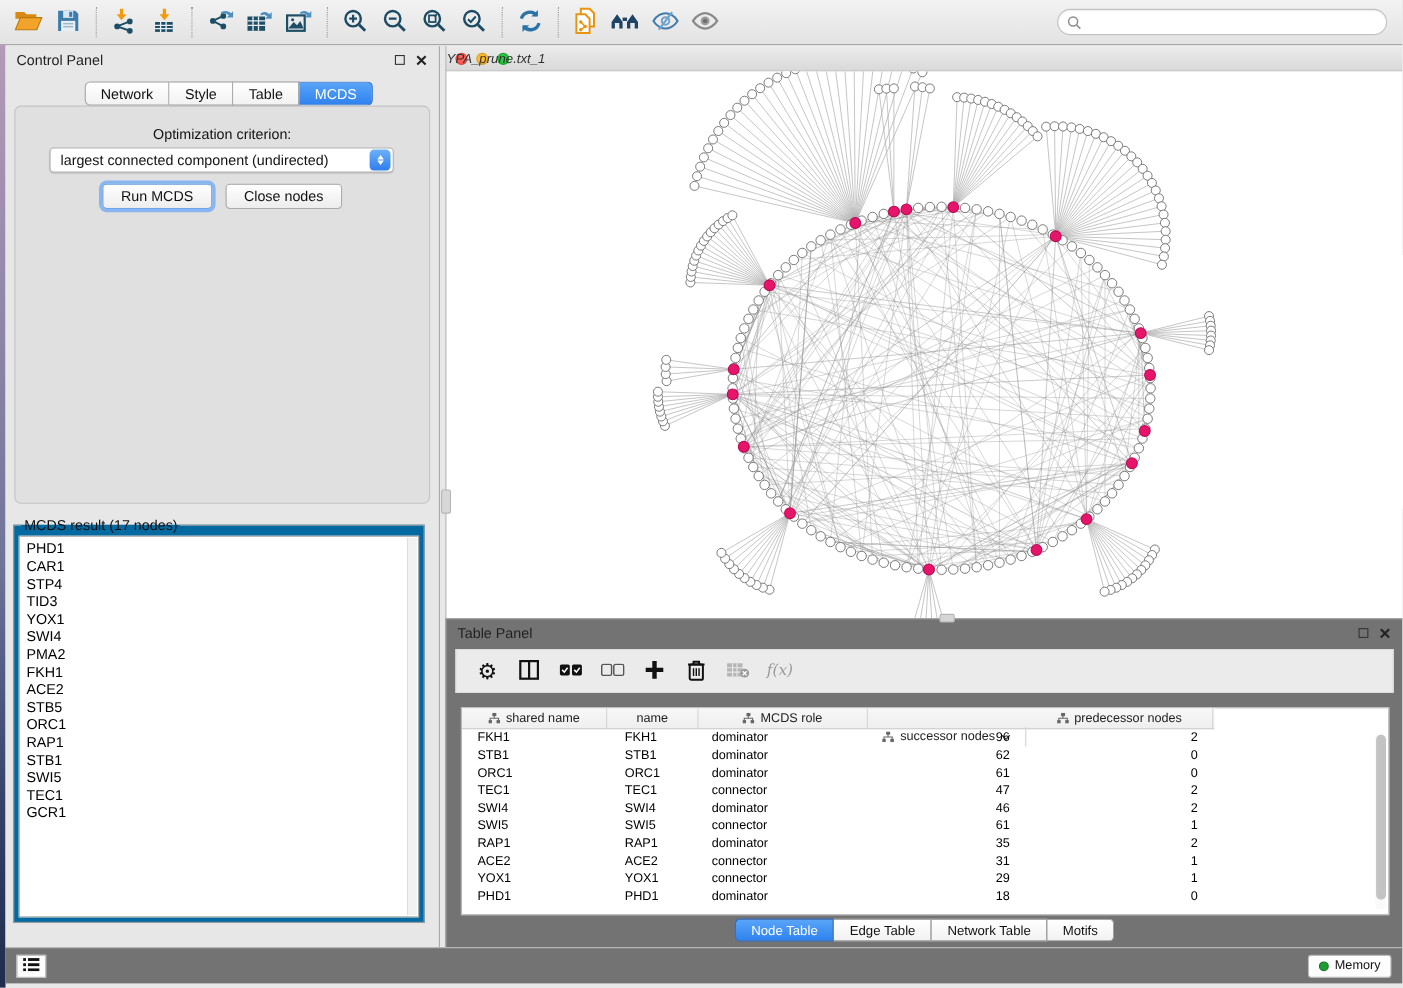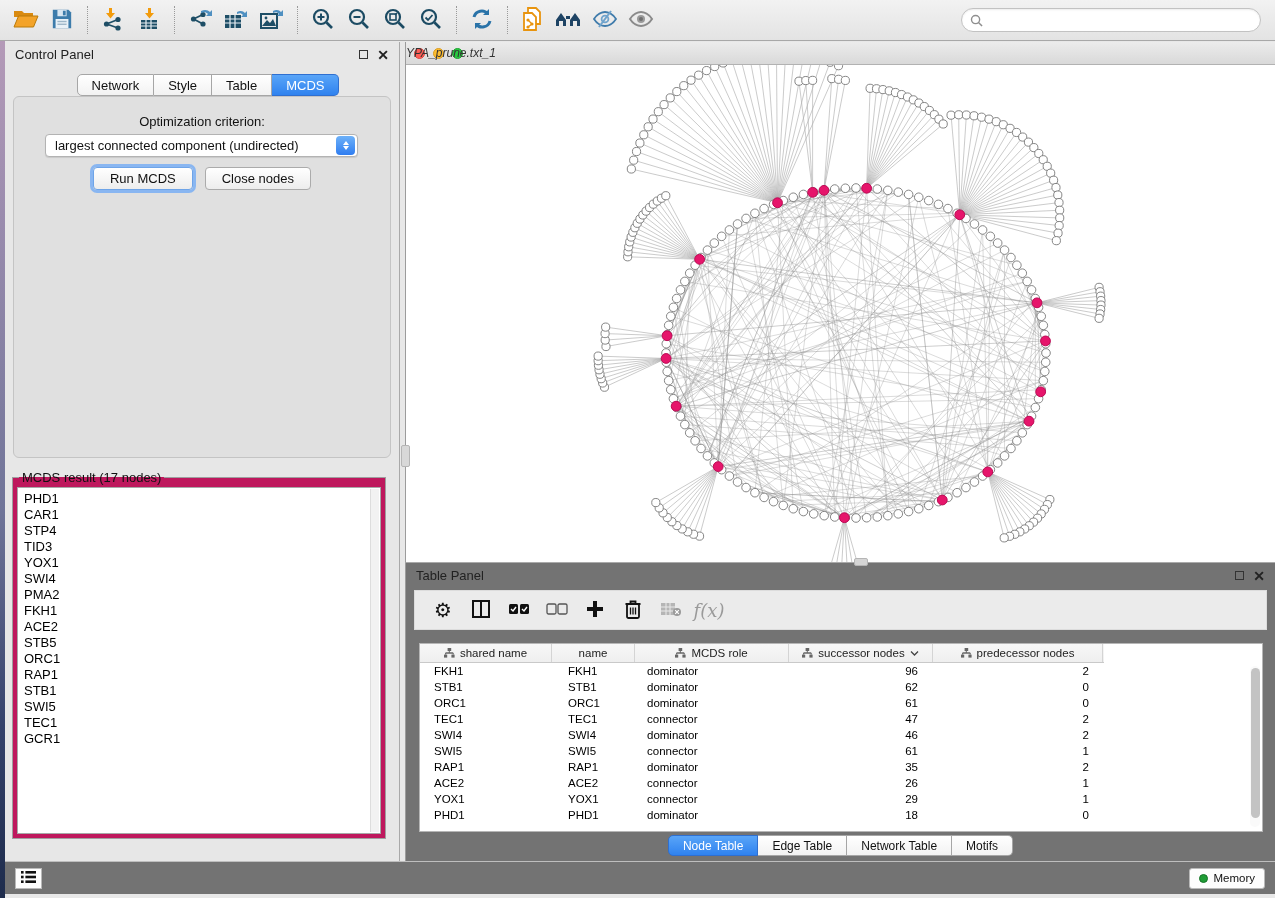--- a/index.html
+++ b/index.html
@@ -52,21 +52,21 @@
     align-items:center; justify-content:center; gap:1px; }
   .chev { width:0; height:0; border-left:3.5px solid transparent; border-right:3.5px solid transparent; }
   .chev.up { border-bottom:4px solid #fff; }
   .chev.dn { border-top:4px solid #fff; }
   .btn-row { position:absolute; left:0; right:0; top:125px; display:flex; justify-content:center; gap:12px; }
   .mac-btn { height:23px; padding:0 16px; font-size:13px; color:#111; background:linear-gradient(180deg,#ffffff,#ededed);
     border:1px solid #ababab; border-radius:4px; display:flex; align-items:center; }
   .mac-btn.focused { box-shadow:0 0 0 3px rgba(90,160,250,.65); border-color:#6ea4e8; }
 
   #mcds-fieldset { position:absolute; left:7px; right:13px; top:428px; height:369px;
-    border:1px solid #9f9f9f; background:#be185d; }
+    border:1px solid #9f9f9f; background:#0369a1; }
   #mcds-fieldset legend { font-size:13px; color:#111; margin-left:6px; padding:0 3px; }
   #mcds-list { position:absolute; left:4px; right:4px; top:2px; bottom:4px; background:#fff;
     border:1px solid #a8a8a8; overflow:hidden; padding:3px 0 0 6px; }
   .mcds-item { font-size:13px; line-height:16px; color:#000; }
   #mcds-scroll { position:absolute; top:1px; bottom:1px; right:1px; width:9px; background:#f2f2f2; border-left:1px solid #ddd; }
 
   
   #network-window { position:absolute; left:405px; top:42px; width:870px; height:520px; background:#fff; border-left:1px solid #9c9c9c; }
   #net-titlebar { height:23px; background:linear-gradient(180deg,#ececec,#d9d9d9); border-bottom:1px solid #b2b2b2;
     display:flex; align-items:center; padding:0 8px; position:relative; }
@@ -81,21 +81,21 @@
   .split-handle-h { position:absolute; left:448px; bottom:-4px; width:14px; height:8px; background:#d5d5d5;
     border:1px solid #b5b5b5; border-radius:2px; z-index:5; }
 
   
   #table-panel { position:absolute; left:405px; top:562px; width:870px; height:299px; background:#737373;
     border-left:1px solid #9c9c9c; border-top:1px solid #aaa; }
   #tp-toolbar { position:absolute; left:8px; right:8px; top:27px; height:40px; background:#ebebeb;
     border:1px solid #dcdcdc; display:flex; align-items:center; padding:0 14px; gap:10px; }
   .tp-ico { width:28px; height:28px; display:flex; align-items:center; justify-content:center; }
   .gear-glyph { font-size:20px; color:#111; font-family:"DejaVu Sans",sans-serif; }
-  .fx-glyph { font-size:18px; color:#9a9a9a; font-family:"DejaVu Serif",serif; font-style:italic; }
+  .fx-glyph { font-size:14px; color:#9a9a9a; font-family:"DejaVu Serif",serif; font-style:italic; }
 
   #node-table { position:absolute; left:13px; top:80px; width:844px; height:189px; background:#fff; border:1px solid #b6b6b6; }
   #nt-header { display:flex; height:19px; background:linear-gradient(180deg,#f7f7f7,#efefef); border-bottom:1px solid #c9c9c9; width:684px; }
   .nt-hcell { display:flex; align-items:center; justify-content:center; gap:5px; font-size:11.5px; color:#222;
     border-right:1px solid #d4d4d4; height:100%; }
   .nt-row { display:flex; height:16px; align-items:center; }
   .nt-cell { font-size:11.5px; color:#000; white-space:nowrap; overflow:hidden; }
   #nt-scroll { position:absolute; top:22px; right:2px; width:10px; bottom:4px; background:#fafafa; border-radius:5px; }
   #nt-thumb { position:absolute; top:2px; right:0; width:9px; height:150px; background:#c3c3c3; border-radius:5px; }
 
@@ -1063,21 +1063,21 @@
               <g fill="#666">
                 <rect x="3.6" y="0" width="3.6" height="3"></rect>
                 <rect x="0" y="6.6" width="3.2" height="3"></rect>
                 <rect x="7.4" y="6.6" width="3.2" height="3"></rect>
                 <path d="M5.3 3v2M1.6 6.6V5h7.6v1.6M1.6 5h7.6" stroke="#666" fill="none" stroke-width="1"></path>
               </g>
             </svg>
           </span>
           <span>MCDS role</span>
         </div>
-        <div class="nt-hcell" style="width: 144px;">
+        <div class="nt-hcell" style="width: 144px; margin-top: 17px;">
           <span style="display:flex">
             <svg width="11" height="10" viewBox="0 0 11 10">
               <g fill="#666">
                 <rect x="3.6" y="0" width="3.6" height="3"></rect>
                 <rect x="0" y="6.6" width="3.2" height="3"></rect>
                 <rect x="7.4" y="6.6" width="3.2" height="3"></rect>
                 <path d="M5.3 3v2M1.6 6.6V5h7.6v1.6M1.6 5h7.6" stroke="#666" fill="none" stroke-width="1"></path>
               </g>
             </svg>
           </span>
@@ -1149,21 +1149,21 @@
           <div class="nt-cell" style="width: 132px; text-align: left; padding-left: 14px;">RAP1</div>
           <div class="nt-cell" style="width: 83px; text-align: left; padding-left: 16px;">RAP1</div>
           <div class="nt-cell" style="width: 154px; text-align: left; padding-left: 12px;">dominator</div>
           <div class="nt-cell" style="width: 144px; text-align: right; padding-right: 15px;">35</div>
           <div class="nt-cell" style="width: 170px; text-align: right; padding-right: 14px;">2</div>
         </div>
         <div class="nt-row">
           <div class="nt-cell" style="width: 132px; text-align: left; padding-left: 14px;">ACE2</div>
           <div class="nt-cell" style="width: 83px; text-align: left; padding-left: 16px;">ACE2</div>
           <div class="nt-cell" style="width: 154px; text-align: left; padding-left: 12px;">connector</div>
-          <div class="nt-cell" style="width: 144px; text-align: right; padding-right: 15px;">26</div>
+          <div class="nt-cell" style="width: 144px; text-align: right; padding-right: 15px;">31</div>
           <div class="nt-cell" style="width: 170px; text-align: right; padding-right: 14px;">1</div>
         </div>
         <div class="nt-row">
           <div class="nt-cell" style="width: 132px; text-align: left; padding-left: 14px;">YOX1</div>
           <div class="nt-cell" style="width: 83px; text-align: left; padding-left: 16px;">YOX1</div>
           <div class="nt-cell" style="width: 154px; text-align: left; padding-left: 12px;">connector</div>
           <div class="nt-cell" style="width: 144px; text-align: right; padding-right: 15px;">29</div>
           <div class="nt-cell" style="width: 170px; text-align: right; padding-right: 14px;">1</div>
         </div>
         <div class="nt-row">

